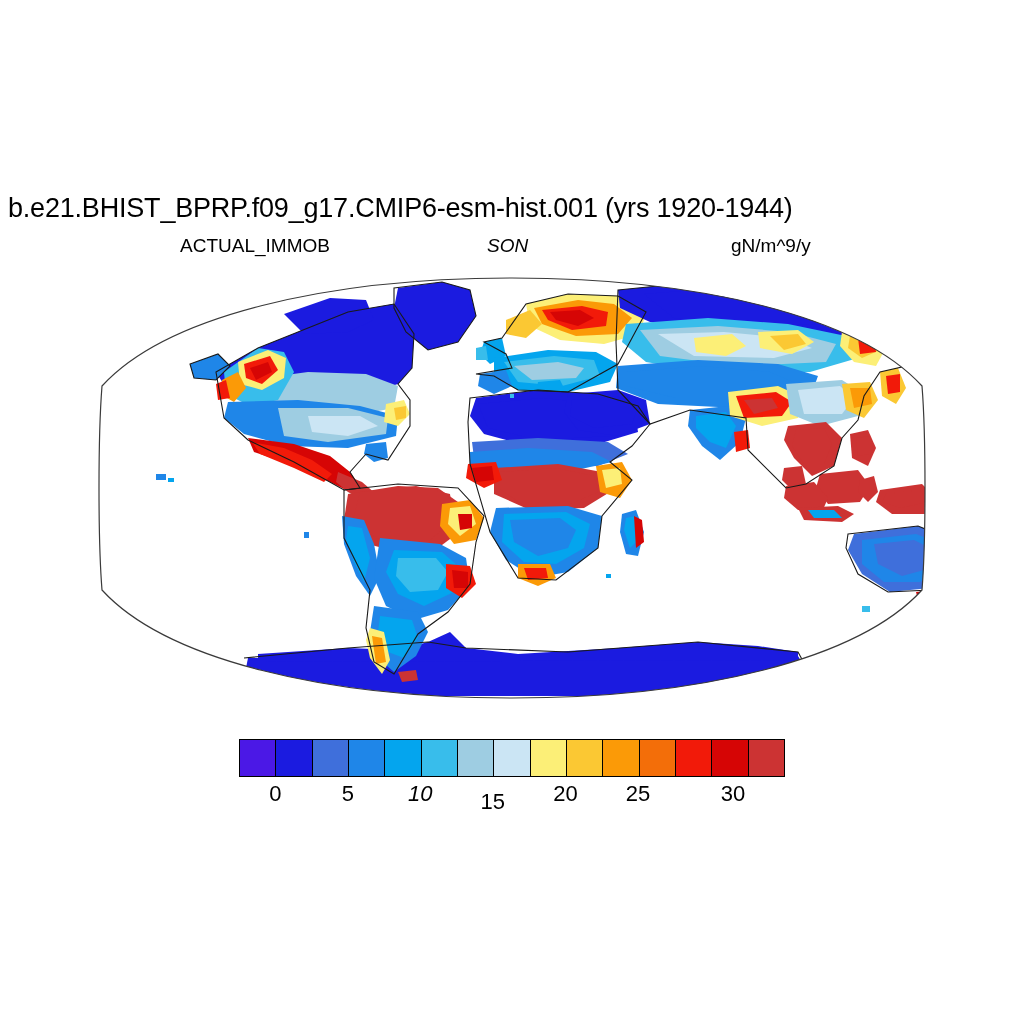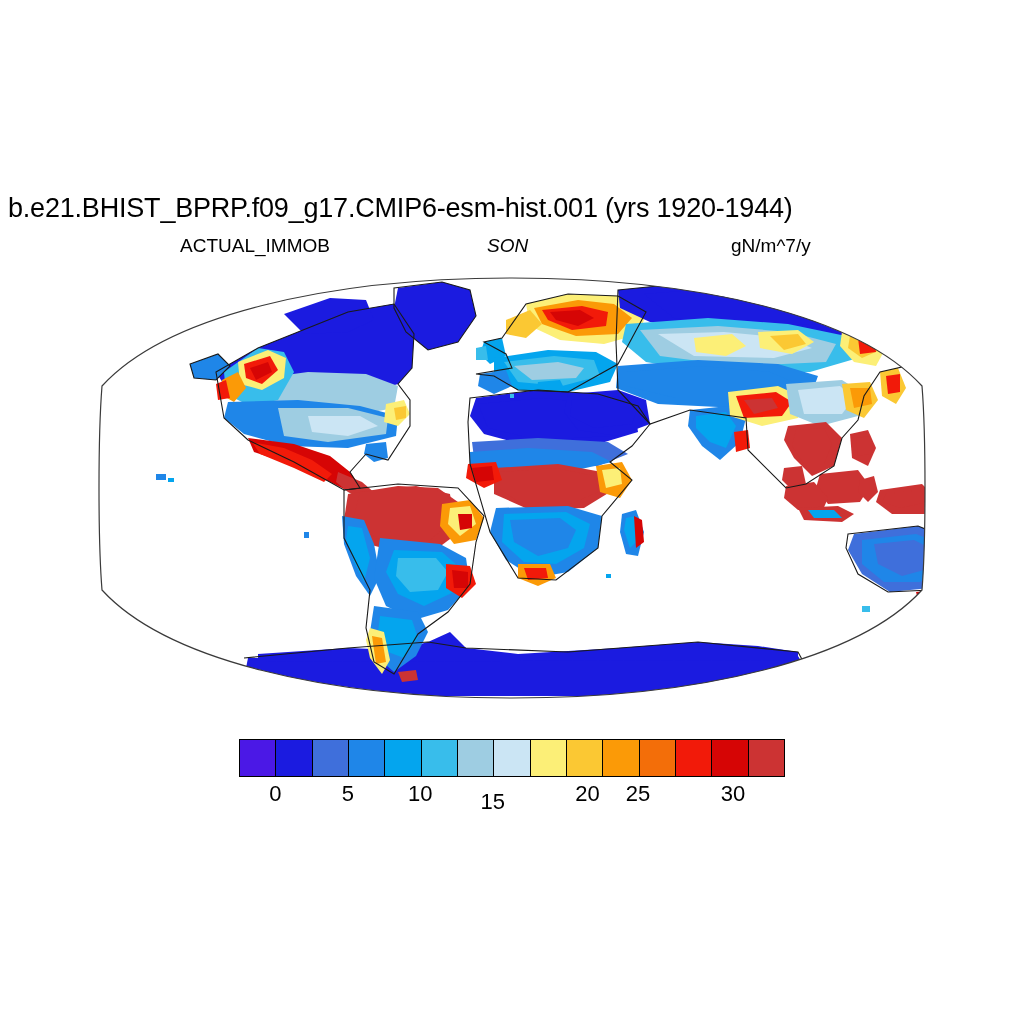--- a/index.html
+++ b/index.html
@@ -91,21 +91,21 @@
 </style>
 </head>
 <body>
 
 <div id="page">
 
   <div id="main-title">b.e21.BHIST_BPRP.f09_g17.CMIP6-esm-hist.001 (yrs 1920-1944)</div>
 
   <div class="sub-label" id="label-var">ACTUAL_IMMOB</div>
   <div class="sub-label" id="label-season">SON</div>
-  <div class="sub-label" id="label-units">gN/m^7/y</div>
+  <div class="sub-label" id="label-units">gN/m^9/y</div>
 
   <div id="map-wrap">
     <svg id="map-svg" viewBox="0 0 828 424" xmlns="http://www.w3.org/2000/svg">
       <defs>
         <clipPath id="globeClip">
           <path d="M414,2
                    C 600,2 760,40 824,110
                    C 828,160 828,264 824,314
                    C 760,384 600,422 414,422
                    C 228,422 68,384 4,314
@@ -357,20 +357,20 @@
       <div class="cb-cell" style="background: rgb(251, 200, 51);"></div>
       <div class="cb-cell" style="background: rgb(251, 154, 7);"></div>
       <div class="cb-cell" style="background: rgb(243, 110, 9);"></div>
       <div class="cb-cell" style="background: rgb(242, 26, 9);"></div>
       <div class="cb-cell" style="background: rgb(214, 5, 5);"></div>
       <div class="cb-cell" style="background: rgb(204, 51, 51);"></div>
     </div>
   <div id="cb-ticks">
       <div class="cb-tick" style="left: 36.2667px;">0</div>
       <div class="cb-tick" style="left: 108.8px;">5</div>
-      <div class="cb-tick" style="left: 181.333px;">10</div>
+      <div class="cb-tick" style="left: 181.333px; font-style: italic;">10</div>
       <div class="cb-tick" style="left: 253.867px; margin-top: 8px;">15</div>
-      <div class="cb-tick" style="left: 326.4px; margin-left: 22px;">20</div>
+      <div class="cb-tick" style="left: 326.4px;">20</div>
       <div class="cb-tick" style="left: 398.933px;">25</div>
       <div class="cb-tick" style="left: 494px;">30</div>
     </div>
 
 </div>
 
 </body></html>

